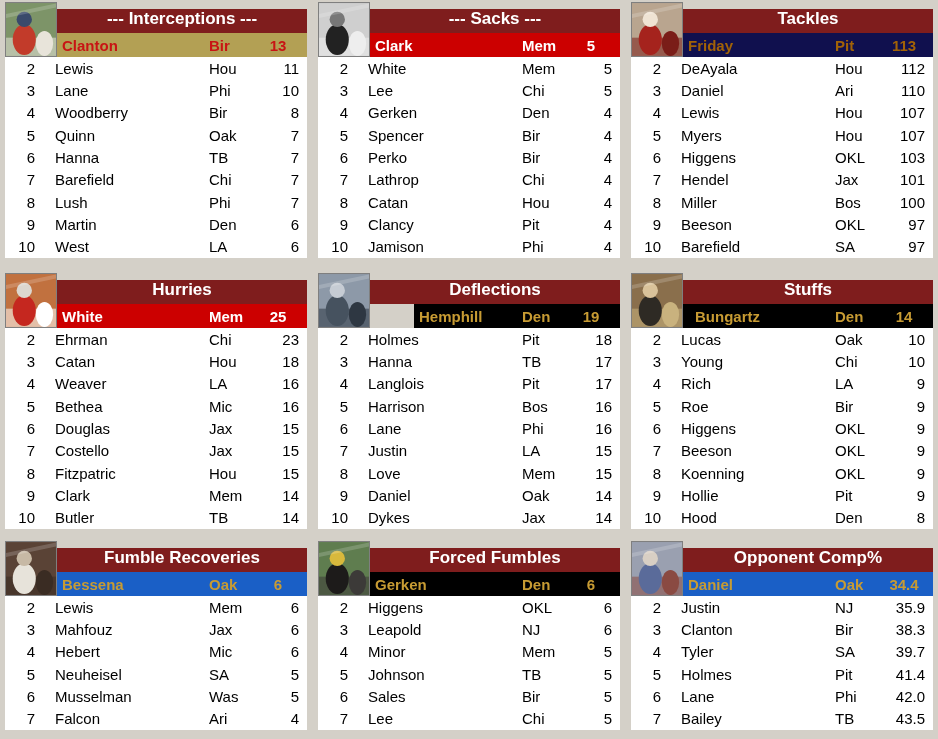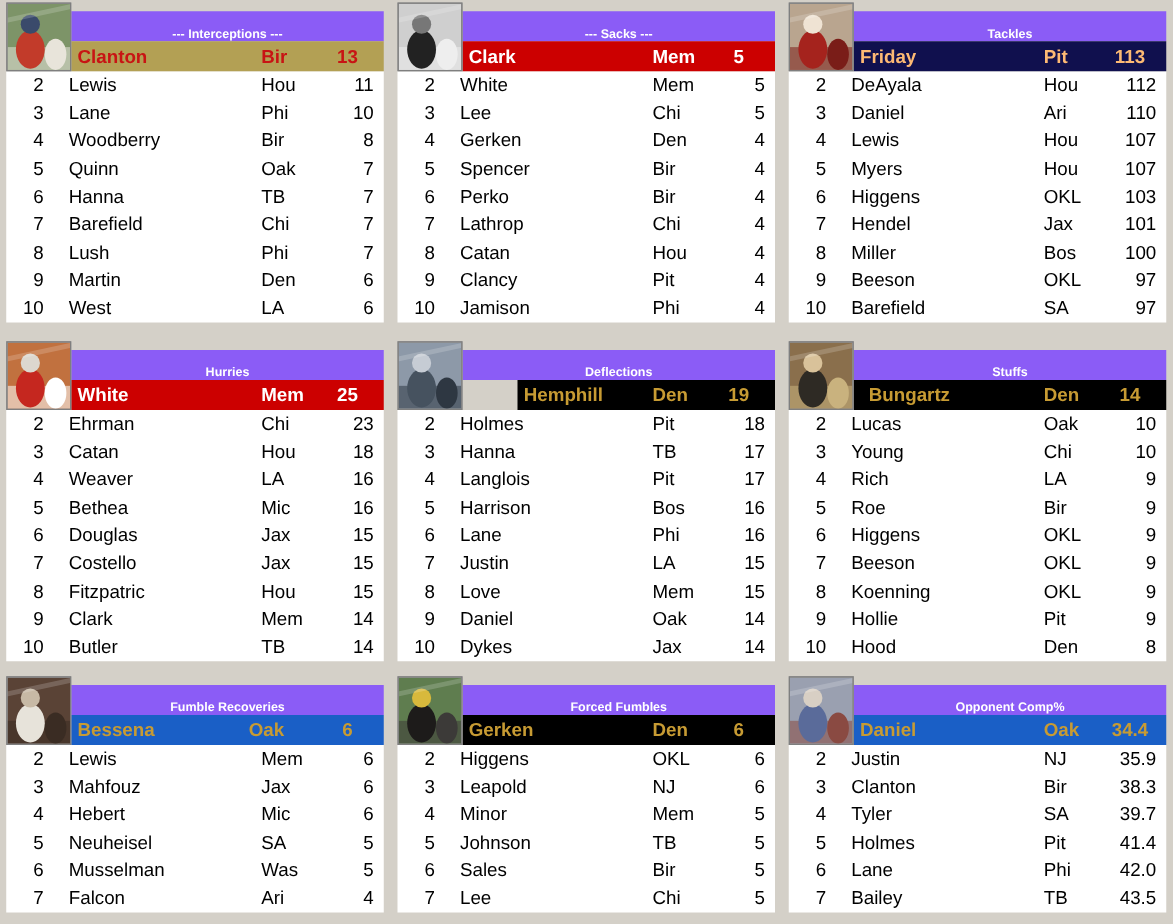--- a/index.html
+++ b/index.html
@@ -11,22 +11,22 @@
   }
   .panels-row{position:absolute;left:5px;display:grid;grid-template-columns:repeat(3,302px);column-gap:11px;}
   .panel{position:relative;width:302px;}
   .photo{
     position:absolute;left:0;top:0;width:52px;height:55px;z-index:3;
     border:1px solid #7f7f7f;box-sizing:border-box;overflow:hidden;background:#999;
   }
   .photo svg{display:block;}
   .hdr{
     position:absolute;left:52px;right:0;top:7px;height:24px;z-index:2;
-    background:#8b5cf6;color:#fff;font-weight:bold;font-size:10px;
-    display:flex;align-items:flex-end;justify-content:center;
+    background:#7f1d1d;color:#fff;font-weight:bold;font-size:17px;
+    display:flex;align-items:flex-start;justify-content:center;
     white-space:nowrap;
   }
   .hl{
     position:absolute;left:52px;right:0;top:31px;height:24px;z-index:2;
     font-weight:bold;font-size:15px;
     display:grid;grid-template-columns:1fr 48px 42px;align-items:center;
     padding:0 8px 0 5px;box-sizing:border-box;white-space:nowrap;
   }
   .hl .hl-value{text-align:center;}
   .rows{
@@ -205,21 +205,21 @@
             <rect x="0" y="36" width="52" height="19" fill="#7a1d18" opacity="0.55"></rect>
             <ellipse cx="19" cy="38" rx="12" ry="16" fill="#a5231d"></ellipse>
             <circle cx="19" cy="17" r="8" fill="#efe3d3"></circle>
             <ellipse cx="40" cy="42" rx="9" ry="13" fill="#7a1d18"></ellipse>
             <rect x="-12" y="6" width="80" height="4" fill="#ffffff" opacity="0.18" transform="rotate(-12 26 8)"></rect>
           </svg>
         </div>
         <div class="hdr">
           <span>Tackles</span>
         </div>
-        <div class="hl" style="background: rgb(16, 16, 78); color: #fdba74;">
+        <div class="hl" style="background: rgb(16, 16, 78); color: #a16207;">
           <span class="hl-name">Friday</span>
           <span class="hl-team">Pit</span>
           <span class="hl-value">113</span>
         </div>
         <div class="rows">
           <div class="row">
             <span class="rank">2</span>
             <span class="pname">DeAyala</span>
             <span class="team">Hou</span>
             <span class="value">112</span>
@@ -513,21 +513,21 @@
             <rect x="0" y="36" width="52" height="19" fill="#3a2c23" opacity="0.55"></rect>
             <ellipse cx="19" cy="38" rx="12" ry="16" fill="#e7e3da"></ellipse>
             <circle cx="19" cy="17" r="8" fill="#c7b9a5"></circle>
             <ellipse cx="40" cy="42" rx="9" ry="13" fill="#3a2c23"></ellipse>
             <rect x="-12" y="6" width="80" height="4" fill="#ffffff" opacity="0.18" transform="rotate(-12 26 8)"></rect>
           </svg>
         </div>
         <div class="hdr">
           <span>Fumble Recoveries</span>
         </div>
-        <div class="hl" style="background: rgb(26, 95, 198); color: rgb(199, 155, 51); gap: 10px;">
+        <div class="hl" style="background: rgb(26, 95, 198); color: rgb(199, 155, 51);">
           <span class="hl-name">Bessena</span>
           <span class="hl-team">Oak</span>
           <span class="hl-value">6</span>
         </div>
         <div class="rows">
           <div class="row">
             <span class="rank">2</span>
             <span class="pname">Lewis</span>
             <span class="team">Mem</span>
             <span class="value">6</span>

